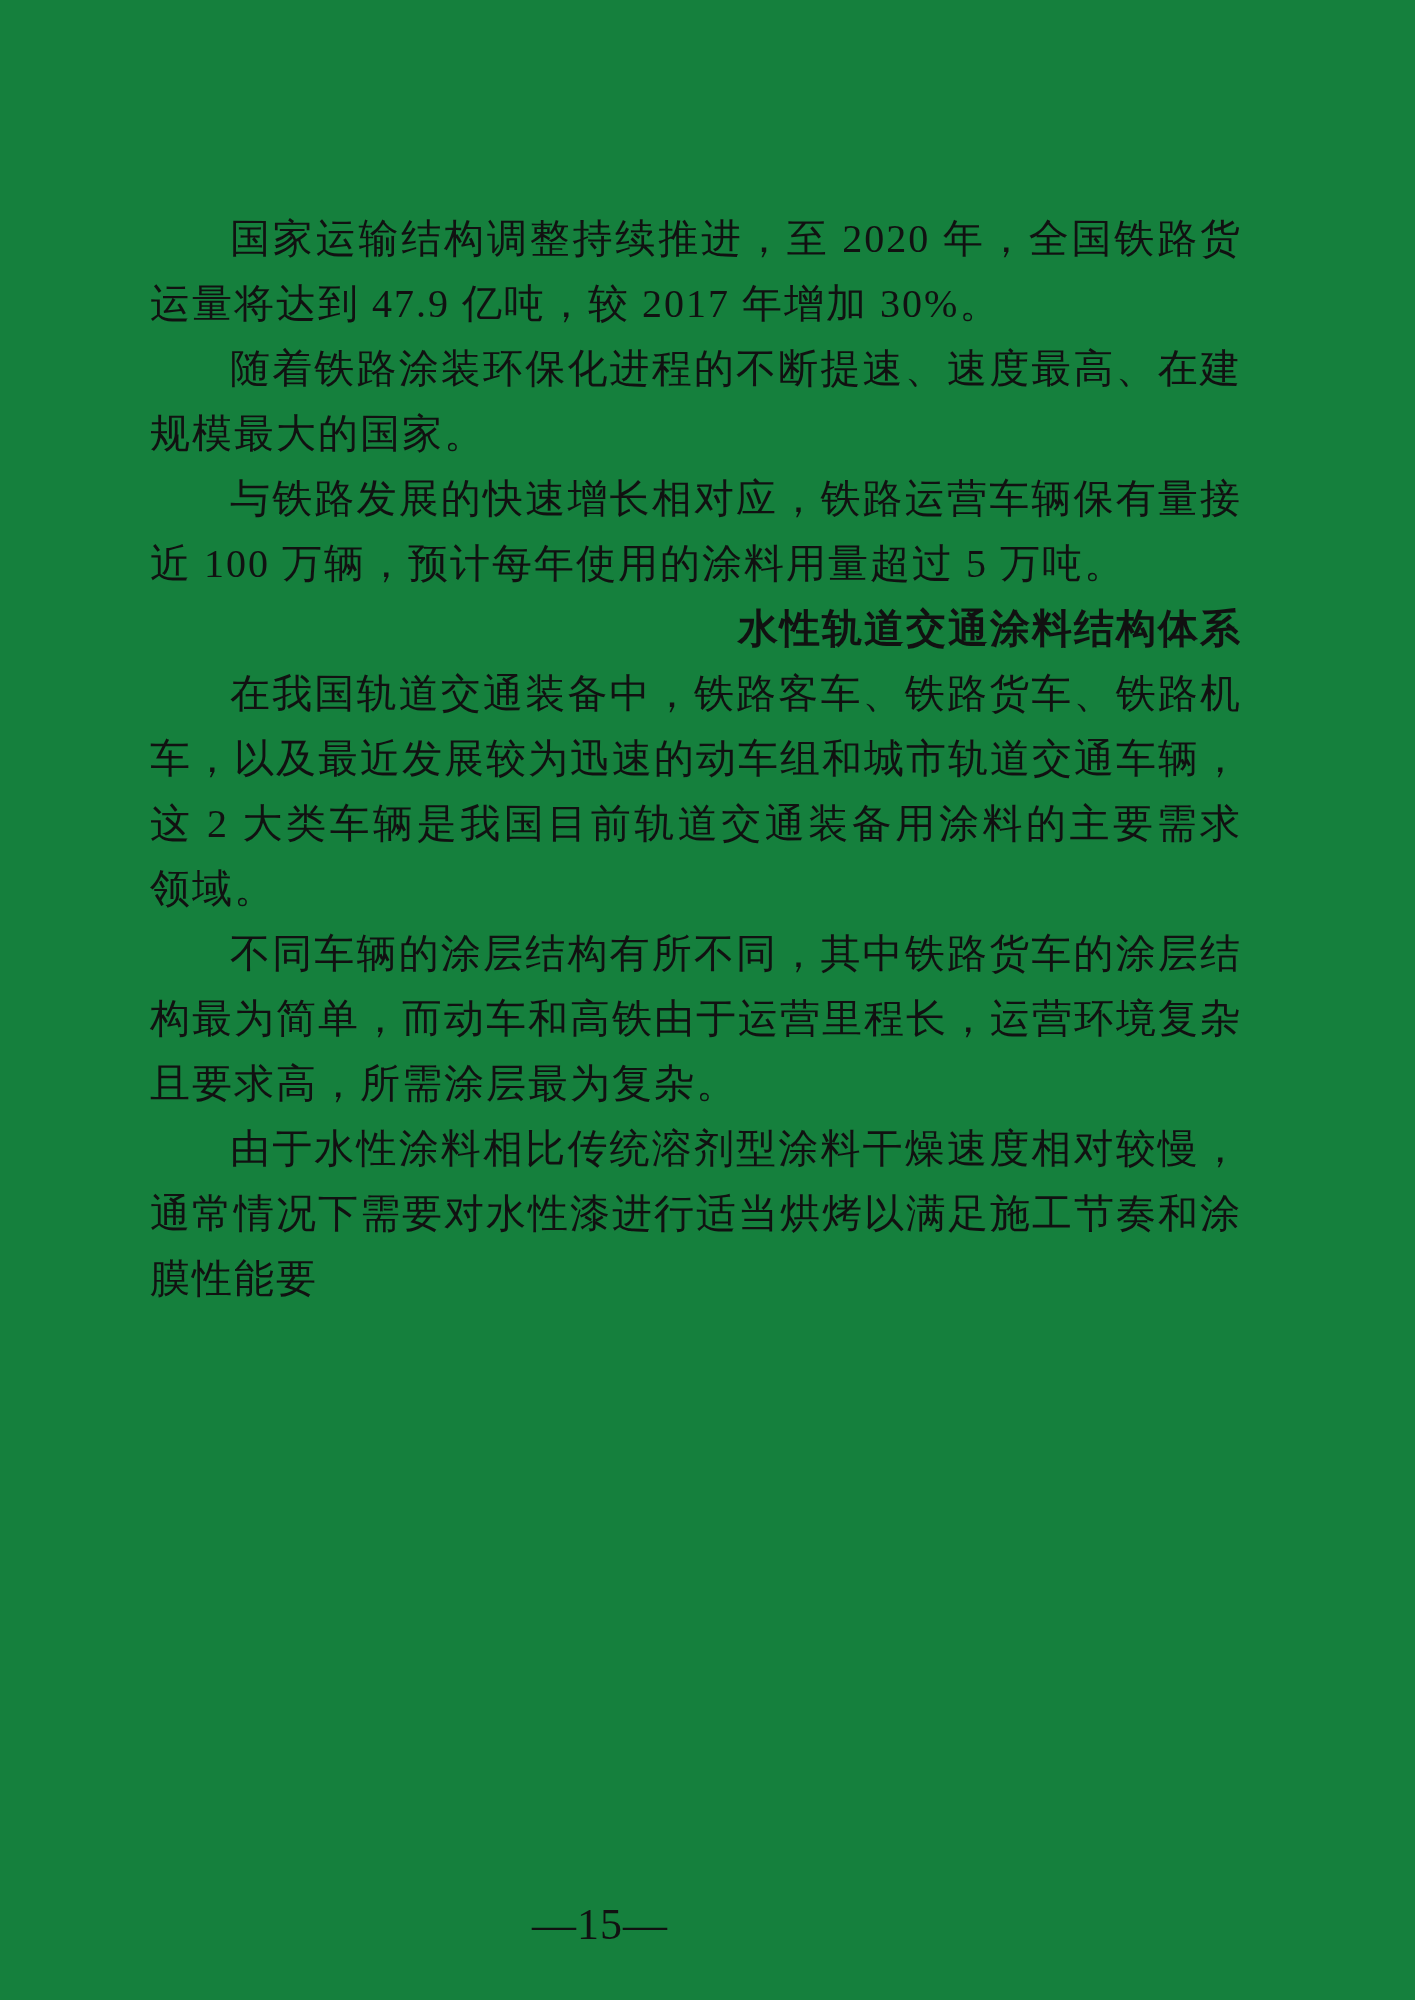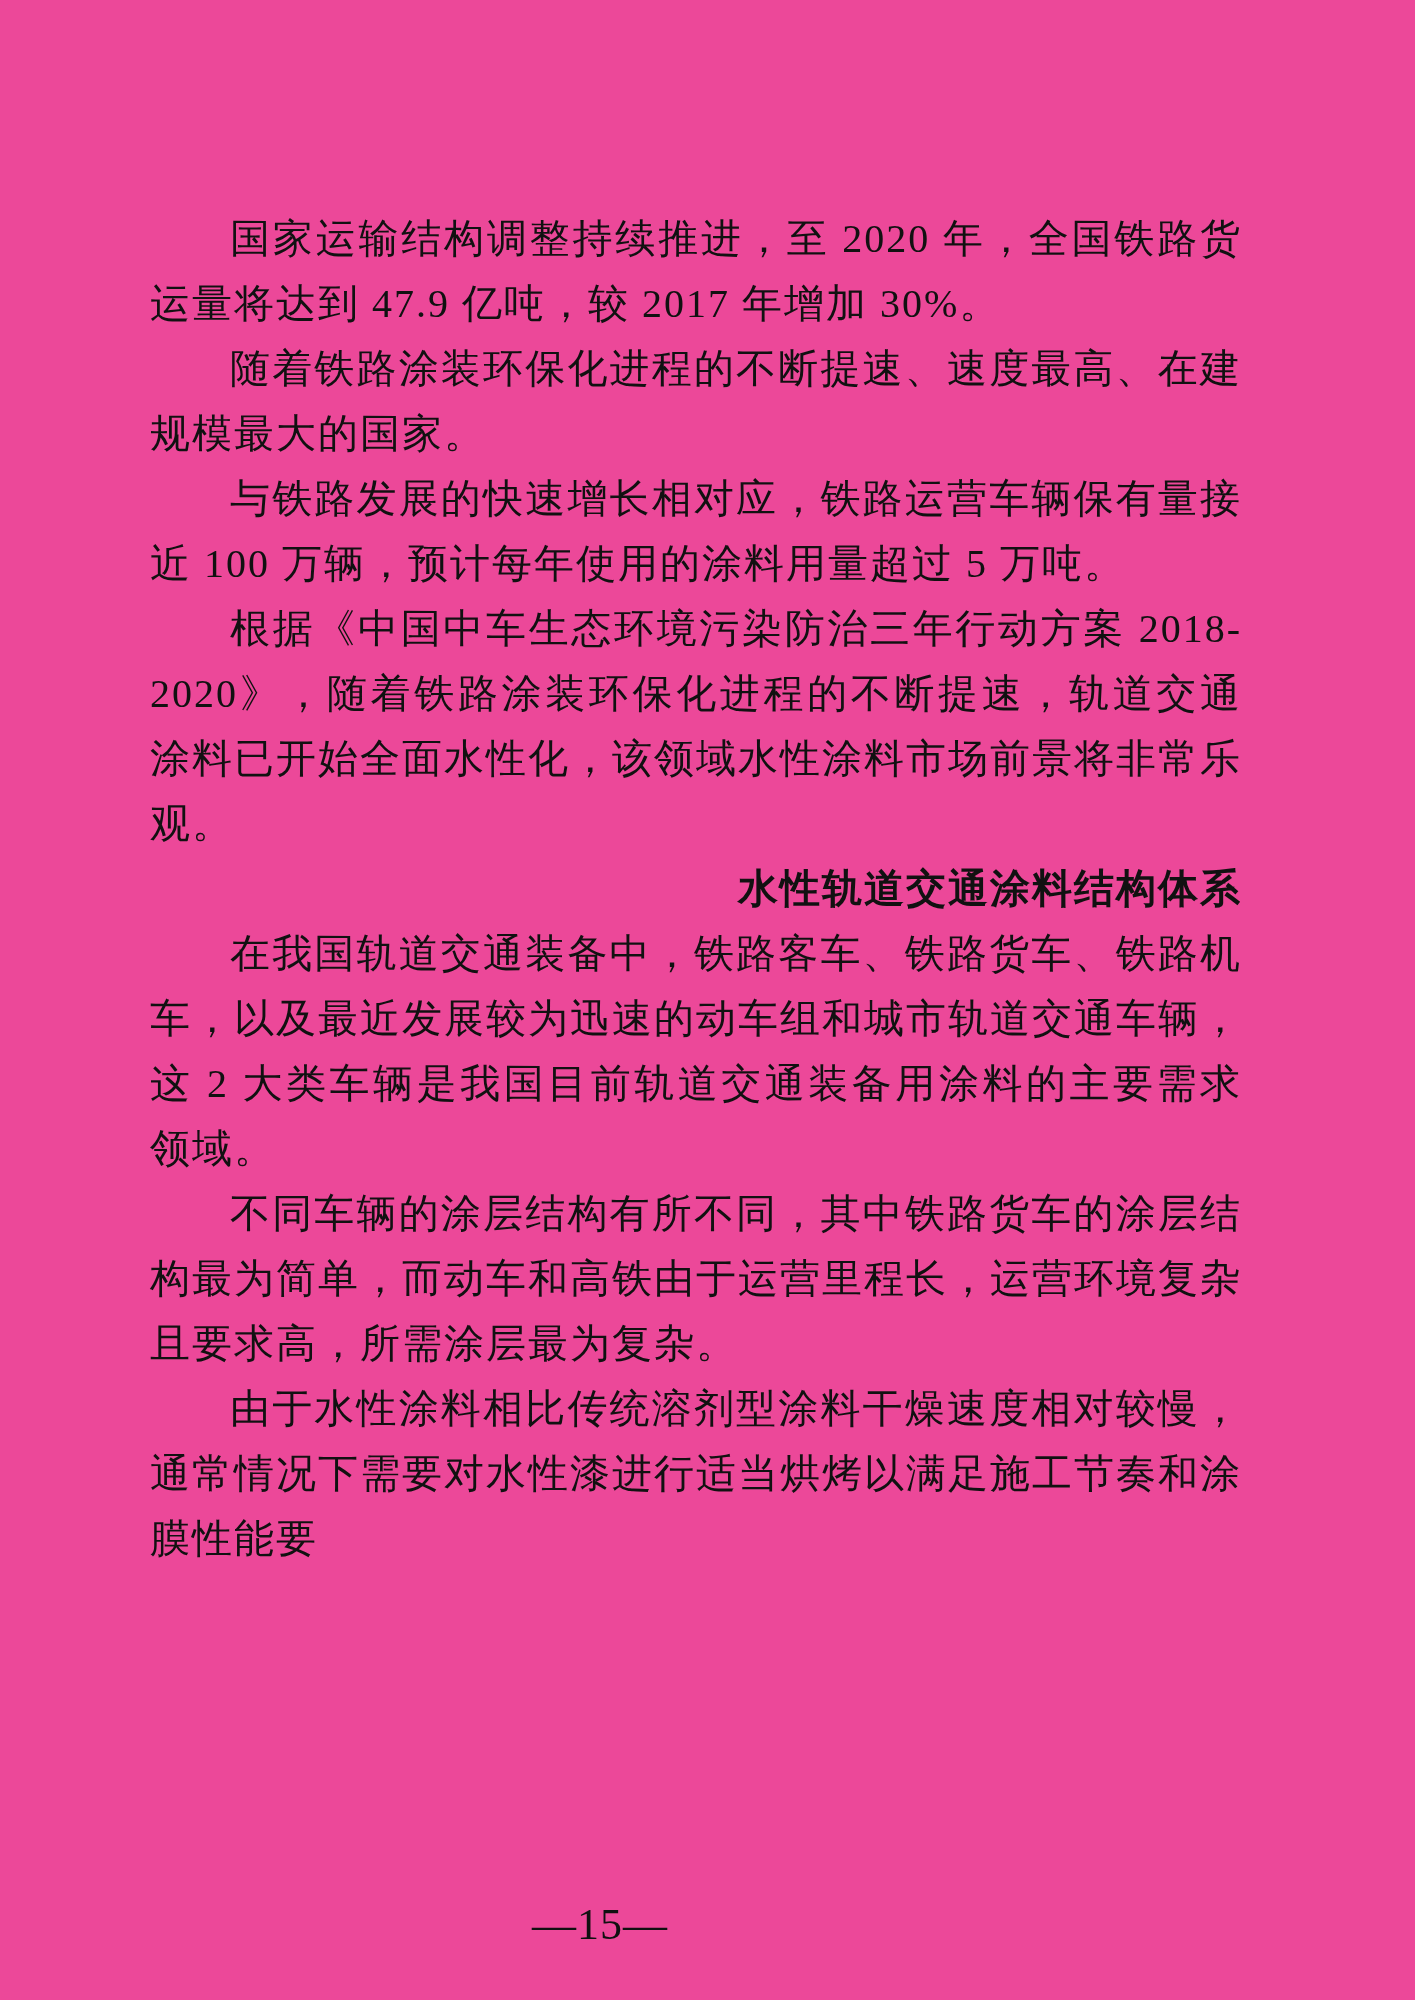--- a/index.html
+++ b/index.html
@@ -11,21 +11,21 @@
     height: 2000px;
     background: #ffffff;
     position: relative;
     overflow: hidden;
     font-family: "Liberation Serif", "DejaVu Serif", serif;
     color: #111111;
   }
   .page {
     position: absolute;
     inset: 0;
-    background: #ec4899;
+    background: #15803d;
   }
   .doc-body {
     position: absolute;
     left: 150px;
     top: 206px;
     width: 1092px;
   }
   .doc-body p {
     margin: 0;
     font-size: 40px;
@@ -54,20 +54,19 @@
 </style>
 </head>
 <body>
 
 <div class="page">
   <main class="doc-body" id="doc-body">
 
   <p class="body">国家运输结构调整持续推进，至 2020 年，全国铁路货运量将达到 47.9 亿吨，较 2017 年增加 30%。</p>
       <p class="body">随着铁路涂装环保化进程的不断提速、速度最高、在建规模最大的国家。</p>
       <p class="body">与铁路发展的快速增长相对应，铁路运营车辆保有量接近 100 万辆，预计每年使用的涂料用量超过 5 万吨。</p>
-      <p class="body">根据《中国中车生态环境污染防治三年行动方案 2018-2020》，随着铁路涂装环保化进程的不断提速，轨道交通涂料已开始全面水性化，该领域水性涂料市场前景将非常乐观。</p>
       <p class="heading">水性轨道交通涂料结构体系</p>
       <p class="body">在我国轨道交通装备中，铁路客车、铁路货车、铁路机车，以及最近发展较为迅速的动车组和城市轨道交通车辆，这 2 大类车辆是我国目前轨道交通装备用涂料的主要需求领域。</p>
       <p class="body">不同车辆的涂层结构有所不同，其中铁路货车的涂层结构最为简单，而动车和高铁由于运营里程长，运营环境复杂且要求高，所需涂层最为复杂。</p>
       <p class="body">由于水性涂料相比传统溶剂型涂料干燥速度相对较慢，通常情况下需要对水性漆进行适当烘烤以满足施工节奏和涂膜性能要</p>
     </main>
   <div class="page-footer">—15—</div>
 </div>
 
 </body></html>

